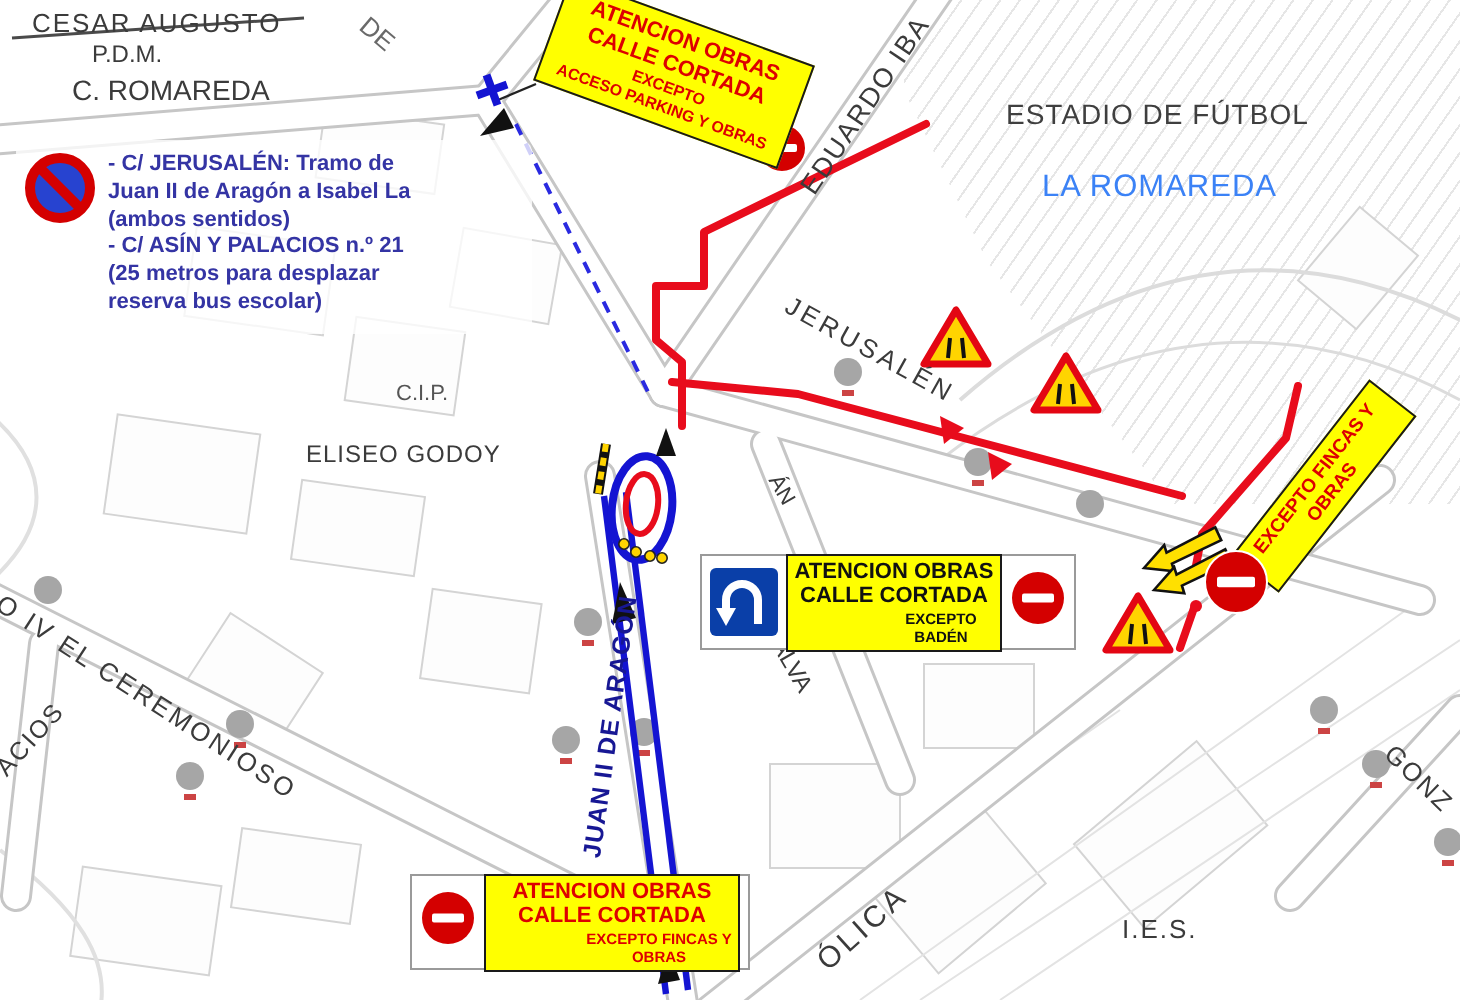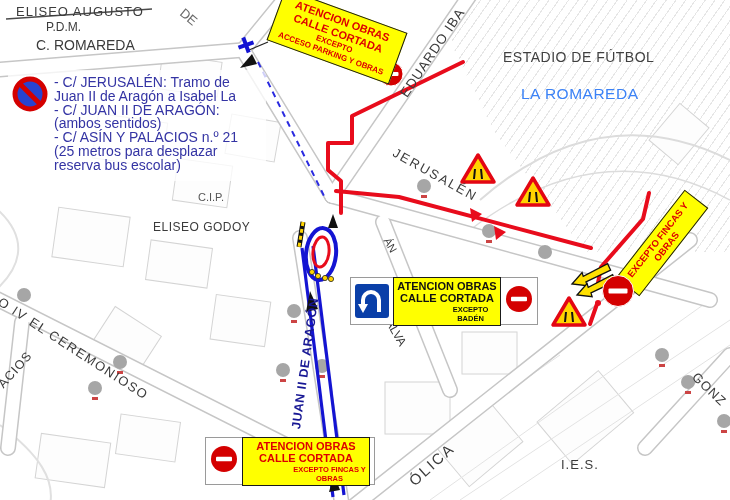--- a/index.html
+++ b/index.html
@@ -6,21 +6,21 @@
   #stage{position:relative;width:730px;height:500px;background:#ffffff;overflow:hidden;
          font-family:"Liberation Sans",sans-serif;}
   .hatch{position:absolute;left:452px;top:0;width:278px;height:252px;
          background:repeating-linear-gradient(125deg,rgba(0,0,0,0) 0 7px,#e6e6e6 7px 8px);
          clip-path:polygon(0 0,100% 0,100% 100%,48% 100%,15% 52%,0 18%);}
   svg.base{position:absolute;left:0;top:0;z-index:1;}
   .mlabel{position:absolute;z-index:3;color:#3b3b3b;white-space:nowrap;line-height:1;}
   .legend{position:absolute;left:8px;top:70px;width:250px;z-index:4;
           background:rgba(255,255,255,0.78);border-radius:6px;padding:6px 4px 8px 4px;
           display:flex;gap:6px;align-items:flex-start;}
-  .legend-text{color:#3434a4;font-size:14px;font-weight:400;line-height:13.8px;}
+  .legend-text{color:#3434a4;font-size:11px;font-weight:700;line-height:13.8px;}
   .banner-yellow{background:#ffff00;border:1.5px solid #1a1a1a;text-align:center;}
   .banner-top{position:absolute;left:272px;top:9px;width:124px;z-index:5;padding:4px 2px;
               transform:rotate(20deg);transform-origin:50% 50%;}
   .banner-top .l1{color:#dd0000;font-weight:700;font-size:11px;line-height:13px;}
   .banner-top .l2{color:#dd0000;font-weight:700;font-size:8px;line-height:9.5px;}
   .composite{position:absolute;z-index:5;background:#ffffff;border:1px solid #9a9a9a;
              display:flex;align-items:center;gap:4px;padding:4px;}
   .comp-mid{left:350px;top:277px;width:178px;height:38px;}
   .comp-bot{left:205px;top:437px;width:160px;height:38px;}
   .comp-yellow{flex:1;padding:2px 1px;}
@@ -188,21 +188,21 @@
     <g fill="#ffe000" stroke="#111" stroke-width="1.3">
       <g transform="translate(572,284) rotate(-17)">
           <polygon points="0,0 13,-8 13,-4 40,-9 41,-2 14,2 14,6"></polygon>
         </g>
       <g transform="translate(577,295) rotate(-17)">
           <polygon points="0,0 13,-8 13,-4 40,-9 41,-2 14,2 14,6"></polygon>
         </g>
     </g>
   </svg>
 
-  <div class="mlabel" style="left:16px;top:5px;font-size:13px;letter-spacing:1px;">ELISEO AUGUSTO</div>
+  <div class="mlabel" style="left:16px;top:5px;font-size:13px;letter-spacing:1px;">CESAR AUGUSTO</div>
   <div class="mlabel" style="left:46px;top:21px;font-size:12px;">P.D.M.</div>
   <div class="mlabel" style="left:36px;top:38px;font-size:14px;">C. ROMAREDA</div>
   <div class="mlabel" style="left:186px;top:6px;font-size:13px;color:#6a6a6a;transform:rotate(40deg);transform-origin:0 0;">DE</div>
   <div class="mlabel" style="left:398px;top:92px;font-size:13.5px;letter-spacing:1px;transform:rotate(-56deg);transform-origin:0 0;">EDUARDO IBA</div>
   <div class="mlabel" style="left:503px;top:50px;font-size:14px;letter-spacing:0.5px;color:#3f3f3f;">ESTADIO DE FÚTBOL</div>
   <div class="mlabel" style="left:521px;top:86px;font-size:15.5px;letter-spacing:0.5px;color:#3b82f6;">LA ROMAREDA</div>
   <div class="mlabel" style="left:397px;top:146px;font-size:13px;letter-spacing:2px;transform:rotate(29deg);transform-origin:0 0;">JERUSALÉN</div>
   <div class="mlabel" style="left:198px;top:192px;font-size:11px;color:#555;">C.I.P.</div>
   <div class="mlabel" style="left:153px;top:221px;font-size:12px;letter-spacing:0.5px;">ELISEO GODOY</div>
   <div class="mlabel" style="left:3px;top:295px;font-size:13px;letter-spacing:1.5px;transform:rotate(33deg);transform-origin:0 0;">O IV EL CEREMONIOSO</div>
@@ -217,21 +217,20 @@
   <div class="legend">
     <span style="flex:0 0 36px;">
       <svg width="36" height="36" viewBox="-18 -18 36 36">
         <circle r="15" fill="#2743d0" stroke="#d40000" stroke-width="5"></circle>
         <line x1="-10" y1="-10" x2="10" y2="10" stroke="#d40000" stroke-width="5"></line>
       </svg>
     </span>
     <div class="legend-text">
       <div>- C/ JERUSALÉN: Tramo de</div>
       <div>Juan II de Aragón a Isabel La</div>
-      <div>- C/ JUAN II DE ARAGÓN:</div>
       <div>(ambos sentidos)</div>
       <div>- C/ ASÍN Y PALACIOS n.º 21</div>
       <div>(25 metros para desplazar</div>
       <div>reserva bus escolar)</div>
     </div>
   </div>
 
   <div class="banner-yellow banner-top">
     <div class="l1">ATENCION OBRAS</div>
     <div class="l1">CALLE CORTADA</div>

